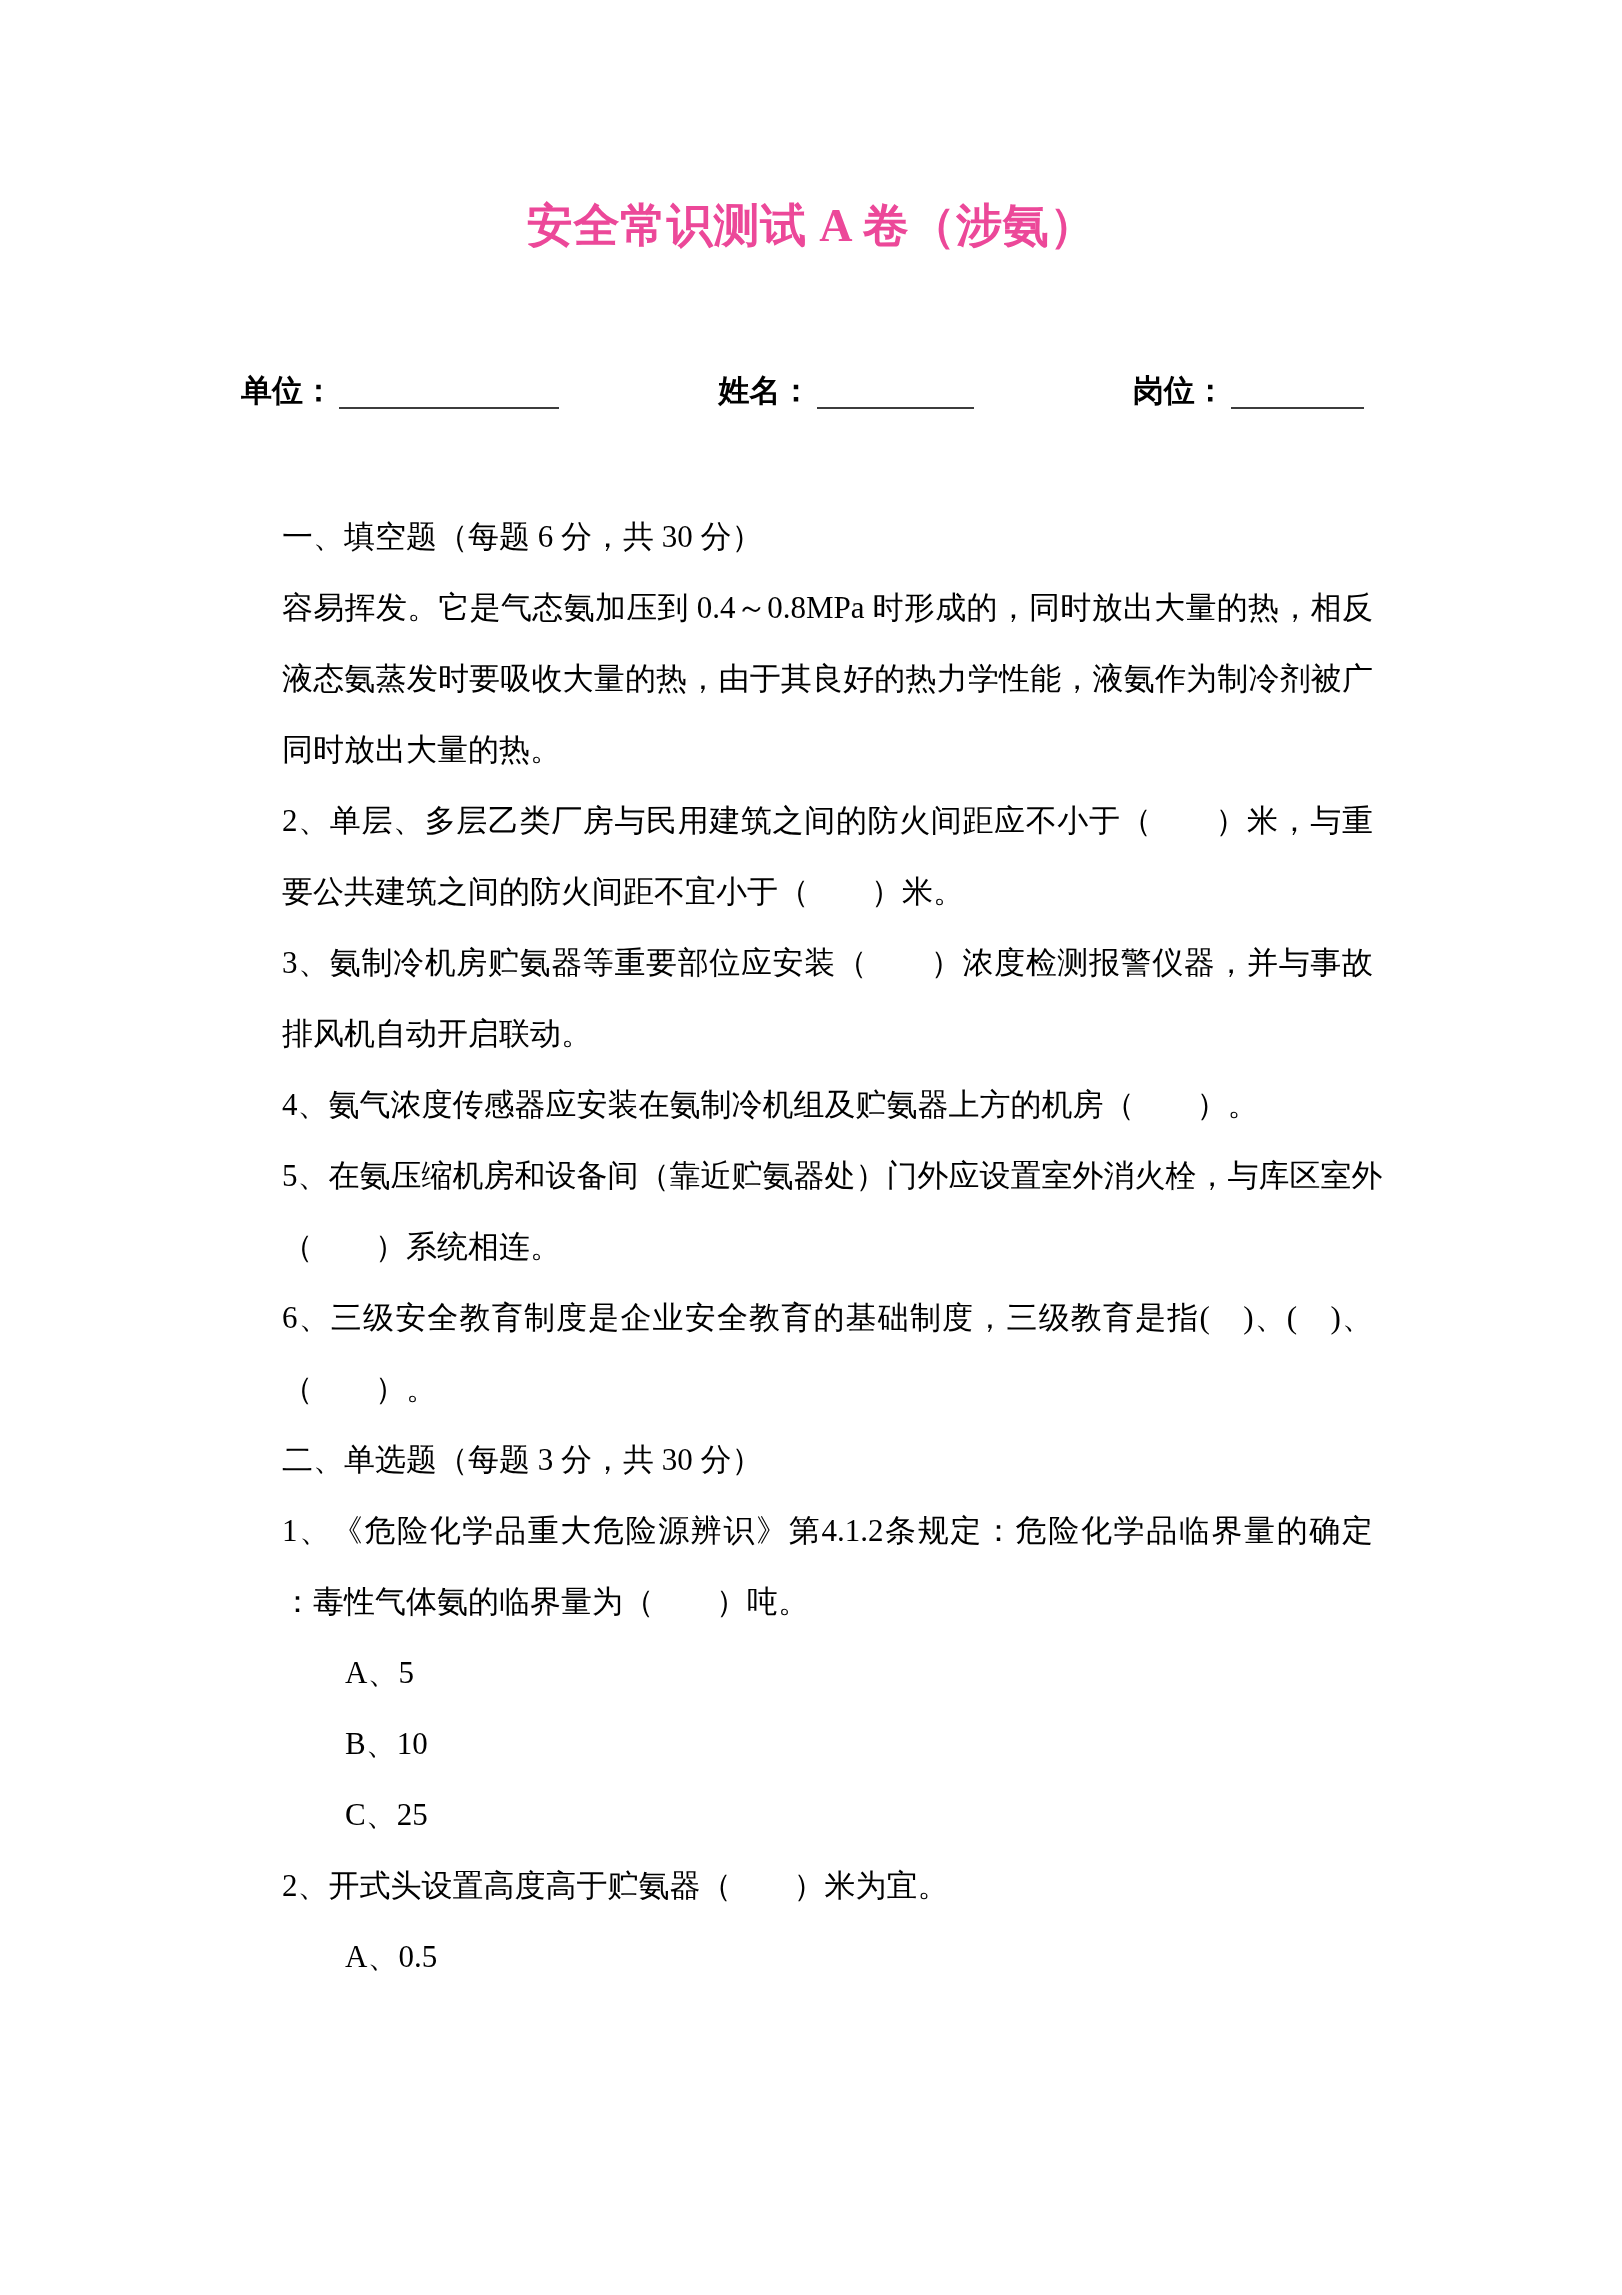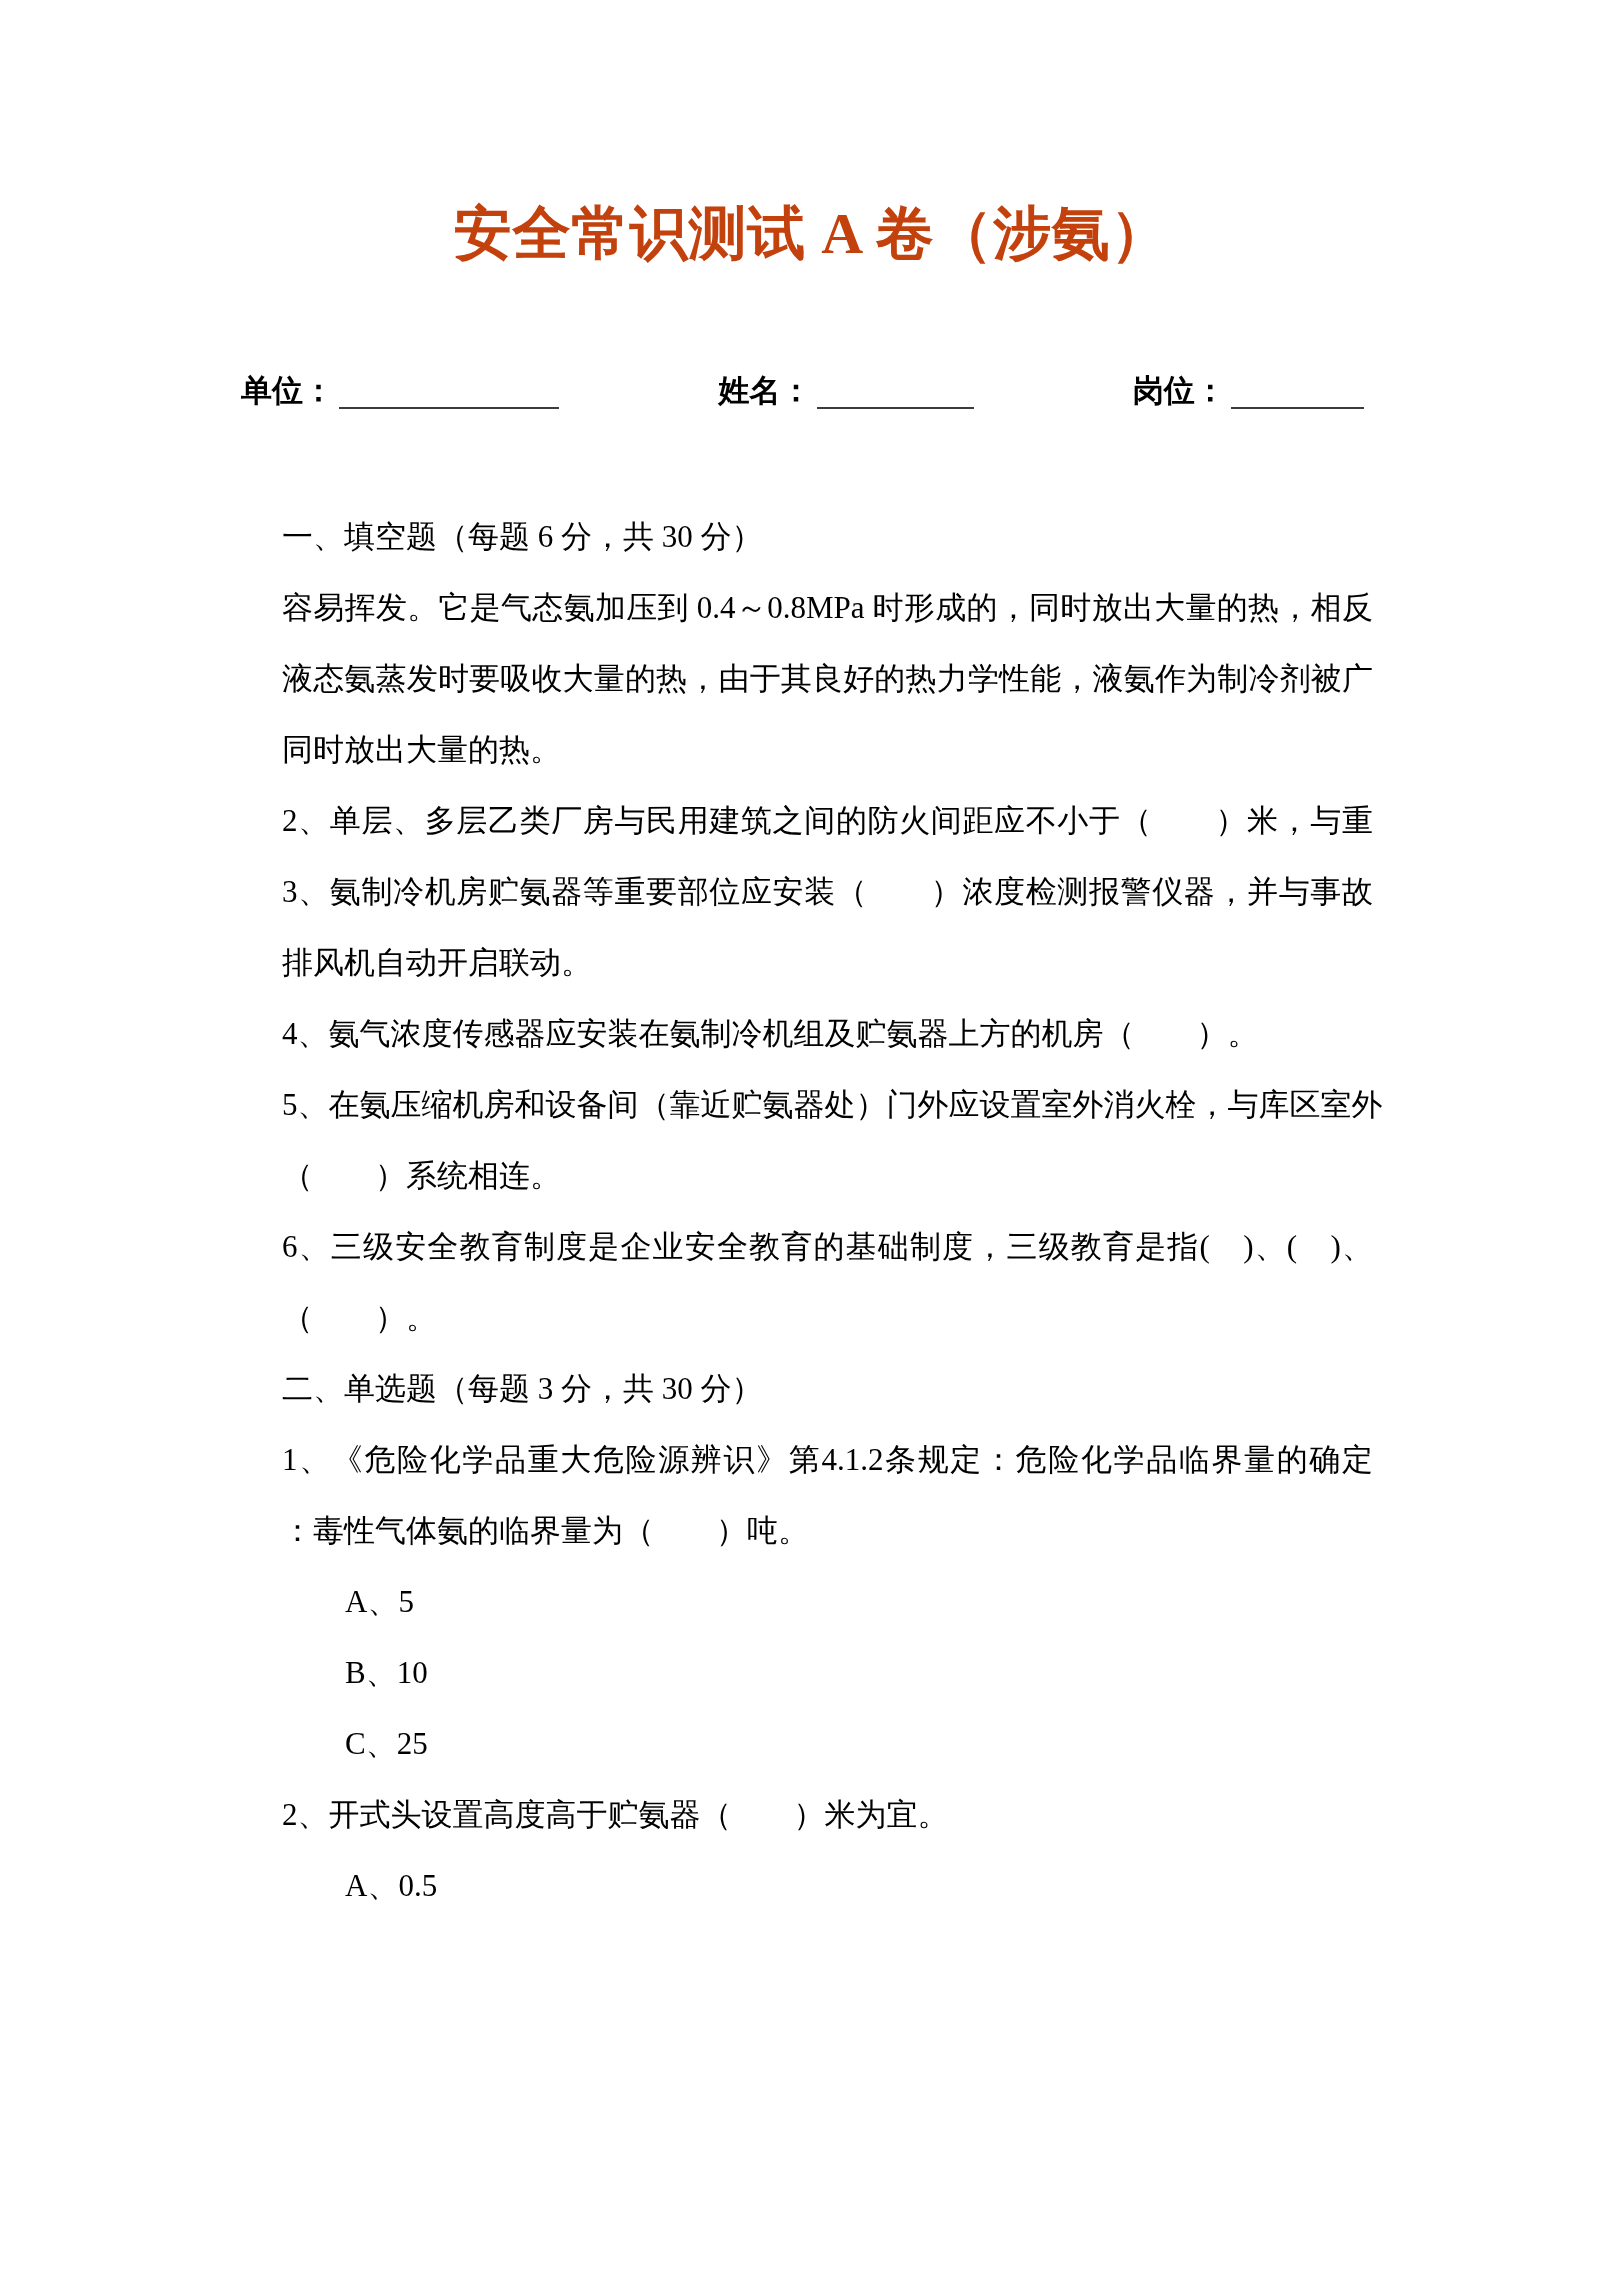--- a/index.html
+++ b/index.html
@@ -11,25 +11,25 @@
     color: #111;
     font-family: "Liberation Serif", "DejaVu Serif", serif;
     overflow: hidden;
   }
   .doc-title {
     position: absolute;
     top: 195px;
     left: 0;
     width: 100%;
     text-align: center;
-    font-size: 58px;
+    font-size: 46px;
     font-weight: bold;
     letter-spacing: 0.7px;
     white-space: nowrap;
-    color: #c2410c;
+    color: #ec4899;
   }
   .fields-row {
     position: absolute;
     top: 370px;
     left: 241px;
     width: 1123px;
     display: flex;
     justify-content: space-between;
     font-size: 31px;
   }
@@ -93,20 +93,21 @@
       <span class="blank w3"></span>
     </div>
   </div>
 
   <div class="body-text">
     <div class="line">一、填空题（每题 6 分，共 30 分）</div>
     <div class="line full">容易挥发。它是气态氨加压到 0.4～0.8MPa 时形成的，同时放出大量的热，相反</div>
     <div class="line full">液态氨蒸发时要吸收大量的热，由于其良好的热力学性能，液氨作为制冷剂被广</div>
     <div class="line">同时放出大量的热。</div>
     <div class="line full">2、单层、多层乙类厂房与民用建筑之间的防火间距应不小于（　　）米，与重</div>
+    <div class="line">要公共建筑之间的防火间距不宜小于（　　）米。</div>
     <div class="line full">3、氨制冷机房贮氨器等重要部位应安装（　　）浓度检测报警仪器，并与事故</div>
     <div class="line">排风机自动开启联动。</div>
     <div class="line">4、氨气浓度传感器应安装在氨制冷机组及贮氨器上方的机房（　　）。</div>
     <div class="line full">5、在氨压缩机房和设备间（靠近贮氨器处）门外应设置室外消火栓，与库区室外</div>
     <div class="line">（　　）系统相连。</div>
     <div class="line full">6、三级安全教育制度是企业安全教育的基础制度，三级教育是指(　)、(　)、</div>
     <div class="line">（　　）。</div>
     <div class="line">二、单选题（每题 3 分，共 30 分）</div>
     <div class="line full">1、《危险化学品重大危险源辨识》第4.1.2条规定：危险化学品临界量的确定</div>
     <div class="line">：毒性气体氨的临界量为（　　）吨。</div>

